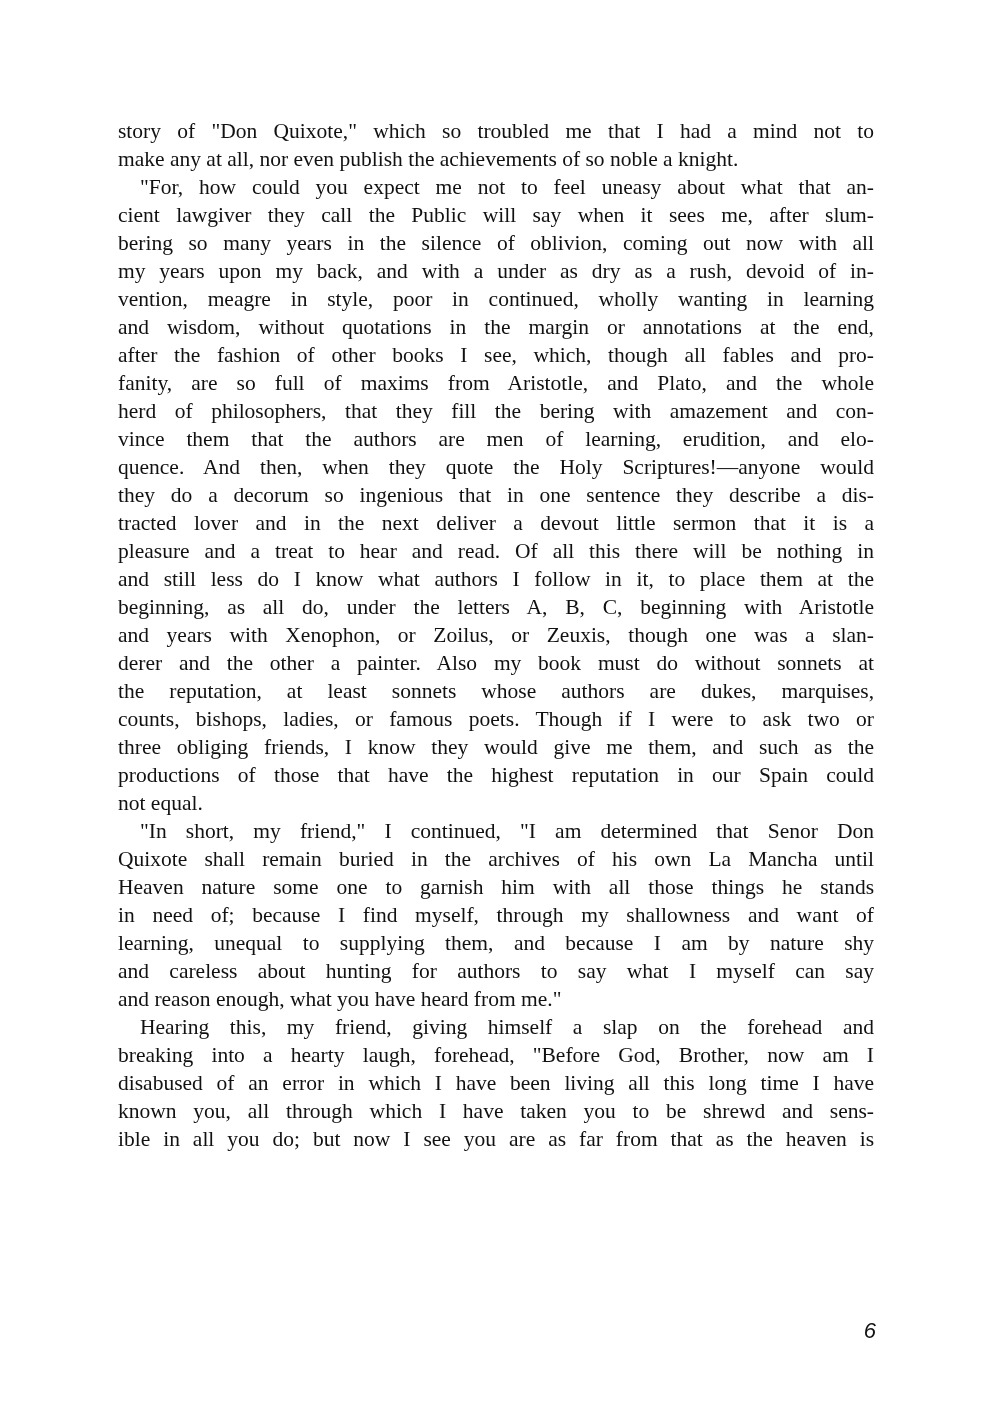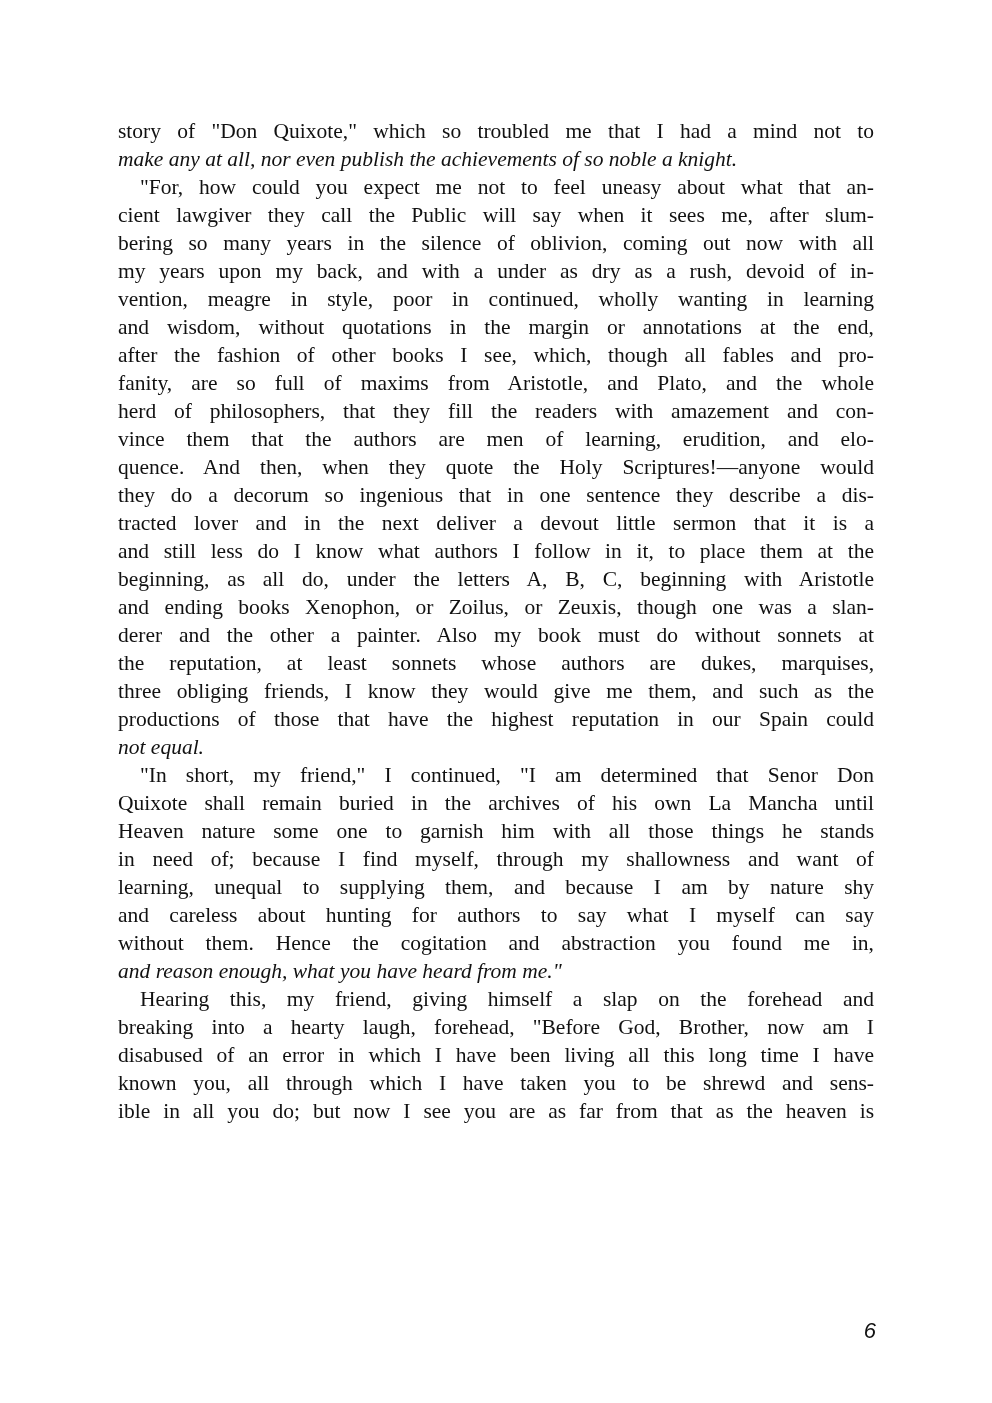--- a/index.html
+++ b/index.html
@@ -33,21 +33,20 @@
       display: block;
       height: 28px;
       line-height: 28px;
       white-space: nowrap;
       text-align: justify;
       text-align-last: justify;
       overflow: hidden;
     }
     .line.last {
       text-align-last: left;
-      font-style: italic;
     }
     .line.indent {
       padding-left: 22px;
     }
     .page-number {
       position: absolute;
       left: 856px;
       top: 1318px;
       width: 20px;
       text-align: right;
@@ -68,42 +67,43 @@
       </div>
       <div class="paragraph">
         <span class="line indent">"For, how could you expect me not to feel uneasy about what that an-</span>
         <span class="line">cient lawgiver they call the Public will say when it sees me, after slum-</span>
         <span class="line">bering so many years in the silence of oblivion, coming out now with all</span>
         <span class="line">my years upon my back, and with a under as dry as a rush, devoid of in-</span>
         <span class="line">vention, meagre in style, poor in continued, wholly wanting in learning</span>
         <span class="line">and wisdom, without quotations in the margin or annotations at the end,</span>
         <span class="line">after the fashion of other books I see, which, though all fables and pro-</span>
         <span class="line">fanity, are so full of maxims from Aristotle, and Plato, and the whole</span>
-        <span class="line">herd of philosophers, that they fill the readers with amazement and con-</span>
+        <span class="line">herd of philosophers, that they fill the bering with amazement and con-</span>
         <span class="line">vince them that the authors are men of learning, erudition, and elo-</span>
         <span class="line">quence. And then, when they quote the Holy Scriptures!—anyone would</span>
         <span class="line">they do a decorum so ingenious that in one sentence they describe a dis-</span>
         <span class="line">tracted lover and in the next deliver a devout little sermon that it is a</span>
+        <span class="line">pleasure and a treat to hear and read. Of all this there will be nothing in</span>
         <span class="line">and still less do I know what authors I follow in it, to place them at the</span>
         <span class="line">beginning, as all do, under the letters A, B, C, beginning with Aristotle</span>
-        <span class="line">and ending books Xenophon, or Zoilus, or Zeuxis, though one was a slan-</span>
+        <span class="line">and years with Xenophon, or Zoilus, or Zeuxis, though one was a slan-</span>
         <span class="line">derer and the other a painter. Also my book must do without sonnets at</span>
         <span class="line">the reputation, at least sonnets whose authors are dukes, marquises,</span>
+        <span class="line">counts, bishops, ladies, or famous poets. Though if I were to ask two or</span>
         <span class="line">three obliging friends, I know they would give me them, and such as the</span>
         <span class="line">productions of those that have the highest reputation in our Spain could</span>
         <span class="line last">not equal.</span>
       </div>
       <div class="paragraph">
         <span class="line indent">"In short, my friend," I continued, "I am determined that Senor Don</span>
         <span class="line">Quixote shall remain buried in the archives of his own La Mancha until</span>
         <span class="line">Heaven nature some one to garnish him with all those things he stands</span>
         <span class="line">in need of; because I find myself, through my shallowness and want of</span>
         <span class="line">learning, unequal to supplying them, and because I am by nature shy</span>
         <span class="line">and careless about hunting for authors to say what I myself can say</span>
-        <span class="line">without them. Hence the cogitation and abstraction you found me in,</span>
         <span class="line last">and reason enough, what you have heard from me."</span>
       </div>
       <div class="paragraph">
         <span class="line indent">Hearing this, my friend, giving himself a slap on the forehead and</span>
         <span class="line">breaking into a hearty laugh, forehead, "Before God, Brother, now am I</span>
         <span class="line">disabused of an error in which I have been living all this long time I have</span>
         <span class="line">known you, all through which I have taken you to be shrewd and sens-</span>
         <span class="line">ible in all you do; but now I see you are as far from that as the heaven is</span>
       </div>
     </div>

